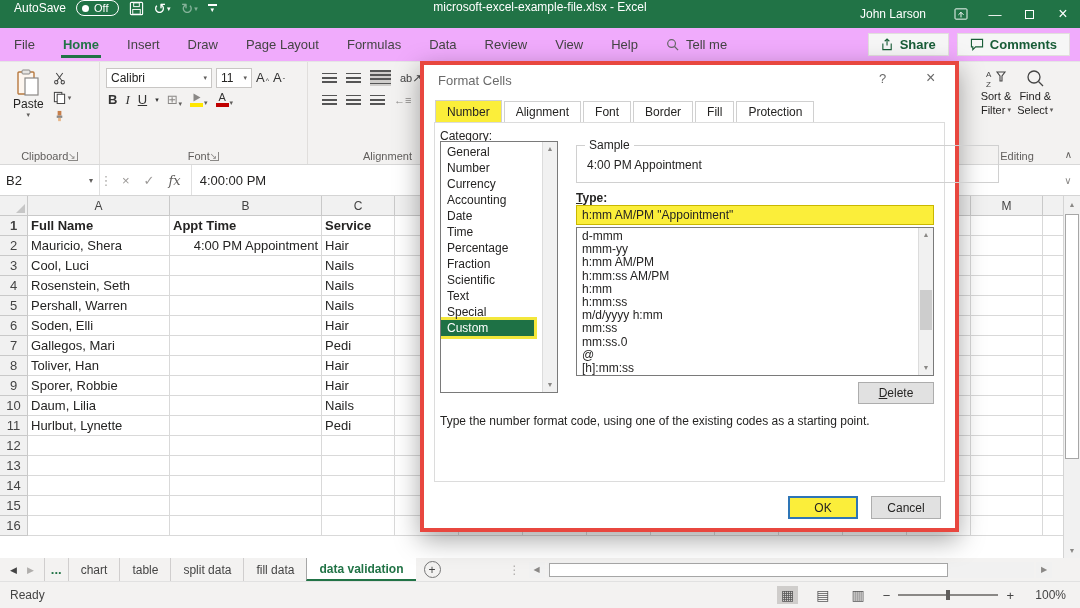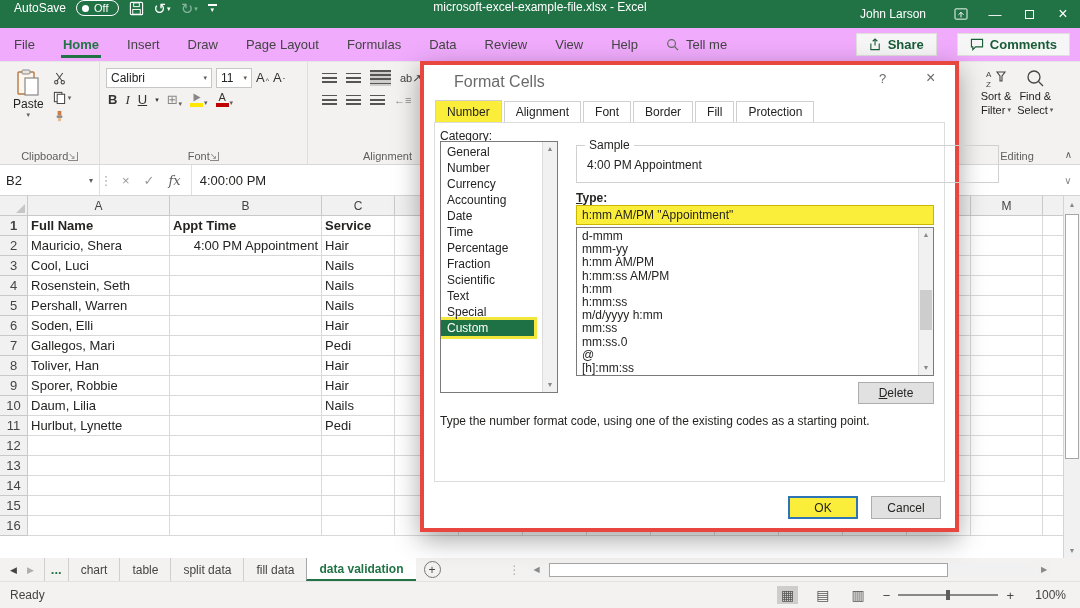--- a/index.html
+++ b/index.html
@@ -24,21 +24,21 @@
   .tb-user { font-size:12px; margin-right:18px; }
   .winbtn { width:34px; height:100%; display:flex; align-items:center; justify-content:center; cursor:pointer; font-size:13px; }
   .maxbox { width:9px; height:9px; border:1px solid #fff; display:inline-block; }
 
   
   .ribbon-tabs { position:absolute; left:0; top:28px; width:1080px; height:34px; background:#f0abfc; display:flex; align-items:center; border-bottom:1px solid #e5e5e5; }
   .rtab { padding:0 14px; font-size:13px; color:#444; height:100%; display:flex; align-items:center; cursor:pointer; position:relative; }
   .rtab.active { color:#217346; font-weight:bold; }
   .rtab.active::after { content:""; position:absolute; left:12px; right:12px; bottom:3px; border-bottom:3px solid #217346; }
   .tellme { display:flex; align-items:center; gap:7px; color:#444; margin-left:14px; cursor:pointer; }
-  .rt-right { margin-left:auto; display:flex; align-items:center; gap:20px; padding-right:10px; }
+  .rt-right { margin-left:auto; display:flex; align-items:center; gap:8px; padding-right:10px; }
   .pill-btn { display:flex; align-items:center; gap:6px; border:1px solid #e1dfdd; background:#f6f6f6; color:#185c37; font-weight:bold; font-size:13px; padding:3px 12px; cursor:pointer; }
 
   
   .ribbon { position:absolute; left:0; top:62px; width:1080px; height:103px; background:#f3f2f1; border-bottom:1px solid #d8d8d8; display:flex; }
   .rgroup { position:relative; border-right:1px solid #e0dedc; padding:4px 6px 18px 6px; }
   .rgroup-label { position:absolute; bottom:2px; left:0; right:0; text-align:center; font-size:11px; color:#605e5c; display:flex; justify-content:center; align-items:center; }
   .launcher { font-size:9px; color:#8a8886; border-right:1px solid #8a8886; border-bottom:1px solid #8a8886; padding:0 1px 0 0; line-height:8px; cursor:pointer; }
   .g-clip { width:100px; display:flex; }
   .paste-big { display:flex; flex-direction:column; align-items:center; padding:3px 7px; cursor:pointer;text-align:right; }
   .paste-big span { font-size:12px; color:#252423; }
@@ -119,21 +119,21 @@
   .viewic.sel { background:#cfcdcb; }
   .zoomctl { display:flex; align-items:center; gap:8px; }
   .zoomctl .zline { width:100px; height:2px; background:#8a8886; position:relative; }
   .zoomctl .zthumb { position:absolute; left:48px; top:-4px; width:4px; height:10px; background:#605e5c; cursor:grab; }
   .zsign { font-size:13px; cursor:pointer; }
   .zoompct { width:38px; text-align:right; cursor:pointer; }
 
   
   .dlg-wrap { position:absolute; left:420px; top:61px; width:539px; height:471px; border:4px solid #e8473f; box-shadow:0 8px 24px rgba(0,0,0,.35); }
   .dlg { position:relative; width:531px; height:463px; background:#fff; font-size:12px; }
-  .dlg-title { position:absolute; left:30px; top:8px; color:#6a6a6a; font-size:16px; }
+  .dlg-title { position:absolute; left:14px; top:8px; color:#6a6a6a; font-size:13px; }
   .dlg-help { position:absolute; left:455px; top:6px; color:#6a6a6a; font-size:13px; cursor:pointer; }
   .dlg-close { position:absolute; left:502px; top:4px; color:#6a6a6a; font-size:16px; cursor:pointer; }
   .dlg-tabs { position:absolute; left:11px; top:36px; display:flex; }
   .dtab { border:1px solid #d0d0d0; border-bottom:none; background:#fff; padding:3px 11px 4px 11px; margin-right:2px; cursor:pointer; color:#252423; }
   .dtab.hl { background:#fbee3a; position:relative; top:-1px; padding-top:4px; font-weight:normal; }
   .dlg-page { position:absolute; left:10px; top:57px; width:511px; height:360px; border:1px solid #dcdcdc; background:#fff; }
   .cat-label { position:absolute; left:16px; top:64px; }
   .key-u { text-decoration:underline; }
   .cat-list { position:absolute; left:16px; top:76px; width:118px; height:252px; border:1px solid #7a7a7a; background:#fff; overflow:hidden; }
   .cat-inner { position:absolute; left:0; top:0; right:15px; bottom:0; padding-top:2px; }

